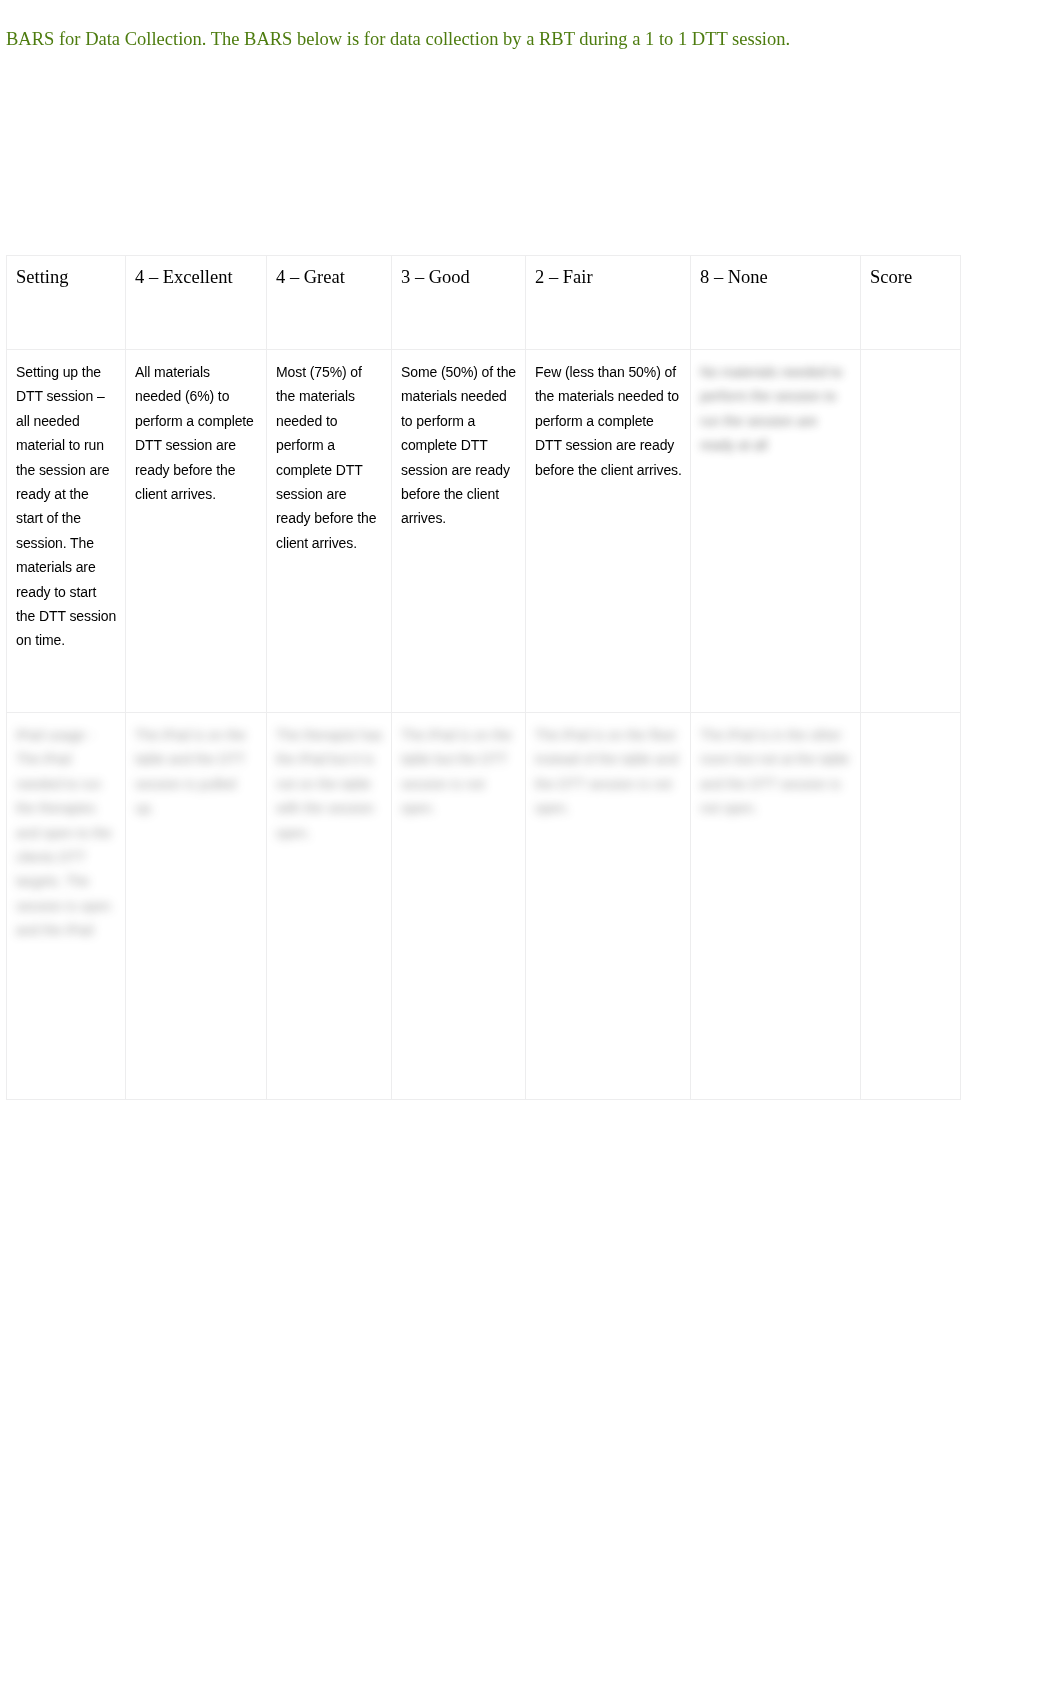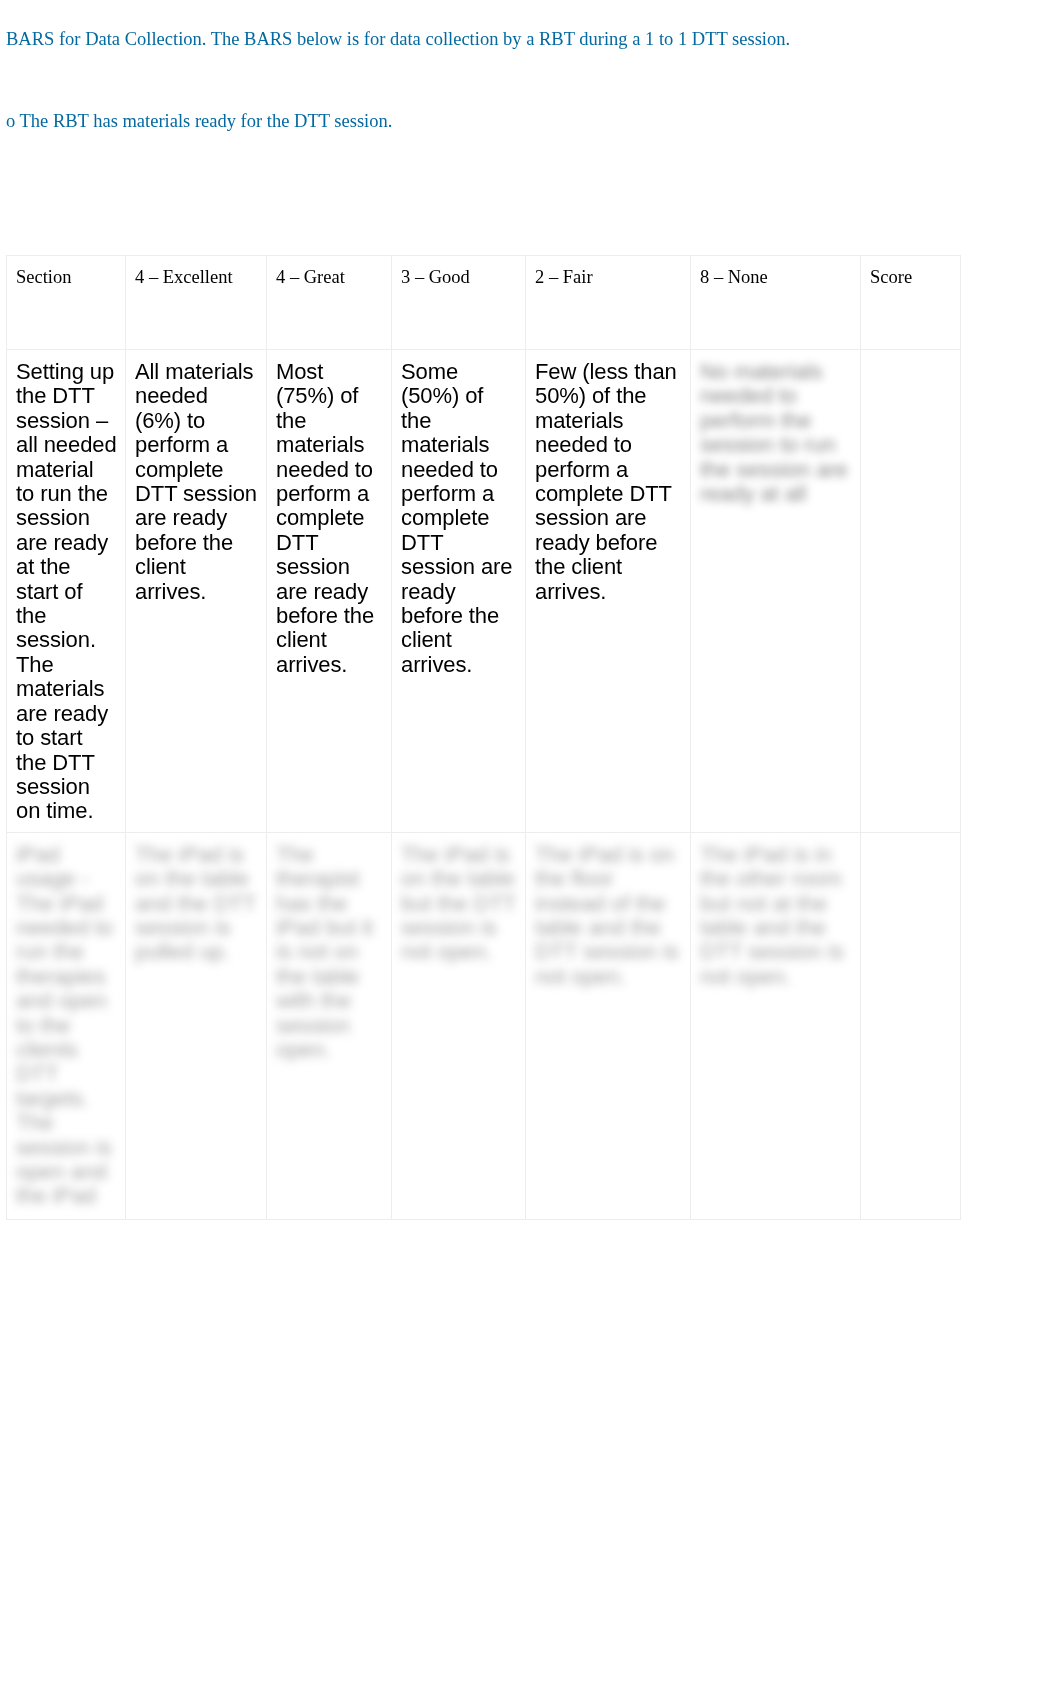--- a/index.html
+++ b/index.html
@@ -20,21 +20,21 @@
   #intro {
     position: absolute;
     left: 6px;
     top: 28px;
     width: 1040px;
   }
   .serif-line {
     font-family: "Liberation Serif", "DejaVu Serif", serif;
     font-size: 18.5px;
     line-height: 22.8px;
-    color: #0369a1;
+    color: #4d7c0f;
     white-space: pre;
   }
   #intro-title { margin-bottom: 0; }
   #spacer-1 { height: 59px; }
   #ta-title { }
   .bullet-line { white-space: pre; }
 
   
   #rubric-table {
     position: absolute;
@@ -63,21 +63,21 @@
   thead th {
     font-family: "Liberation Serif", "DejaVu Serif", serif;
     font-size: 18.5px;
     line-height: 22px;
     height: 75px;
     padding-top: 9px;
   }
 
   tbody td {
     font-family: "Liberation Sans", "DejaVu Sans", sans-serif;
-    font-size: 22px;
+    font-size: 14px;
     line-height: 24.4px;
     letter-spacing: -0.1px;
   }
 
   #row-1 td { height: 344px; }
   #row-2 td { height: 368px; }
 
   
   .redacted {
     filter: blur(4.2px);
@@ -92,36 +92,35 @@
 </style>
 </head>
 <body>
 
 <div id="intro">
   <div class="serif-line" id="intro-title">BARS for Data Collection. The BARS below is for data collection by a RBT during a 1 to 1 DTT session.</div>
 
   <div id="spacer-1"></div>
 
 
-  <div class="serif-line bullet-line">o The RBT has materials ready for the DTT session.</div>
 </div>
 
 <table id="rubric-table">
   <colgroup>
     <col class="c-section">
     <col class="c-5">
     <col class="c-4">
     <col class="c-3">
     <col class="c-2">
     <col class="c-1">
     <col class="c-score">
   </colgroup>
   <thead>
     <tr>
-      <th>Section</th>
+      <th>Setting</th>
       <th>4 – Excellent</th>
       <th>4 – Great</th>
       <th>3 – Good</th>
       <th>2 – Fair</th>
       <th>8 – None</th>
       <th>Score</th>
     </tr>
   </thead>
   <tbody>
     <tr id="row-1">

